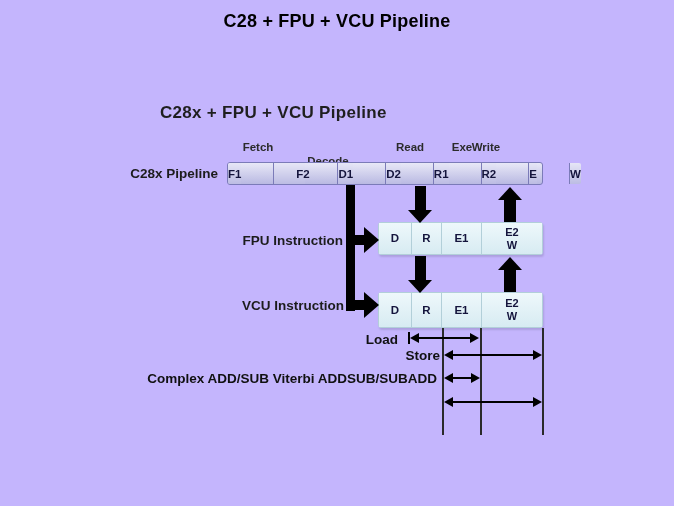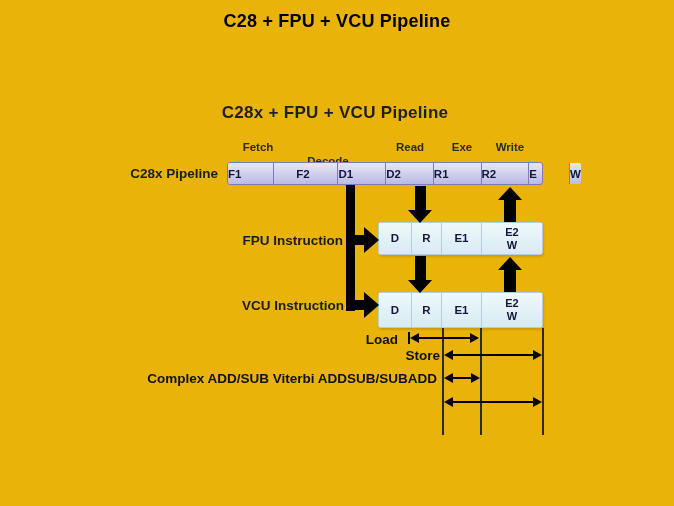--- a/index.html
+++ b/index.html
@@ -1,25 +1,25 @@
 <!DOCTYPE html>
 <html><head>
 <meta charset="utf-8">
 <style>
   html,body{margin:0;padding:0;background:#ffffff;}
   .canvas{
-    position:relative;width:674px;height:506px;background:#eab308;
+    position:relative;width:674px;height:506px;background:#c4b5fd;
     font-family:"Liberation Sans", sans-serif;overflow:hidden;
   }
   .page-title{
     position:absolute;top:11px;left:0;width:674px;text-align:center;
     font-size:18px;font-weight:bold;color:#000;letter-spacing:0.2px;
   }
   .diagram-title{
-    position:absolute;top:103px;left:160px;width:350px;text-align:center;
+    position:absolute;top:103px;left:160px;width:350px;text-align:left;
     font-size:17px;font-weight:bold;color:#1f1f1f;letter-spacing:0.3px;
   }
   .stage-label{
     position:absolute;top:141px;width:64px;text-align:center;
     font-size:11.5px;font-weight:bold;color:#2b2b2b;
   }
   .row-label{
     position:absolute;text-align:right;font-size:13.5px;font-weight:bold;color:#1c1c1c;
   }
   
@@ -70,21 +70,21 @@
 
 <div class="canvas">
 
   <div class="page-title">C28 + FPU + VCU Pipeline</div>
   <div class="diagram-title">C28x + FPU + VCU Pipeline</div>
 
   <div class="stage-label" style="left:226px;">Fetch</div>
   <div class="stage-label" style="left:296px;margin-top:14px;">Decode</div>
   <div class="stage-label" style="left:378px;">Read</div>
   <div class="stage-label" style="left:430px;text-align:center;">Exe</div>
-  <div class="stage-label" style="left:478px;">Write</div>
+  <div class="stage-label" style="left:454px;">Write</div>
 
   <div class="row-label" style="left:60px;top:166px;width:158px;text-align:right;">C28x Pipeline</div>
   <div class="c28x-row">
     <div class="c28x-cell" style="width:31px;">F1</div>
     <div class="c28x-cell" style="width:32px;padding-left:26px;">F2</div>
     <div class="c28x-cell" style="width:32px;">D1</div>
     <div class="c28x-cell" style="width:48px;">D2</div>
     <div class="c28x-cell" style="width:33px;">R1</div>
     <div class="c28x-cell" style="width:30px;text-align:center;">R2</div>
     <div class="c28x-cell" style="width:45px;">E</div>

